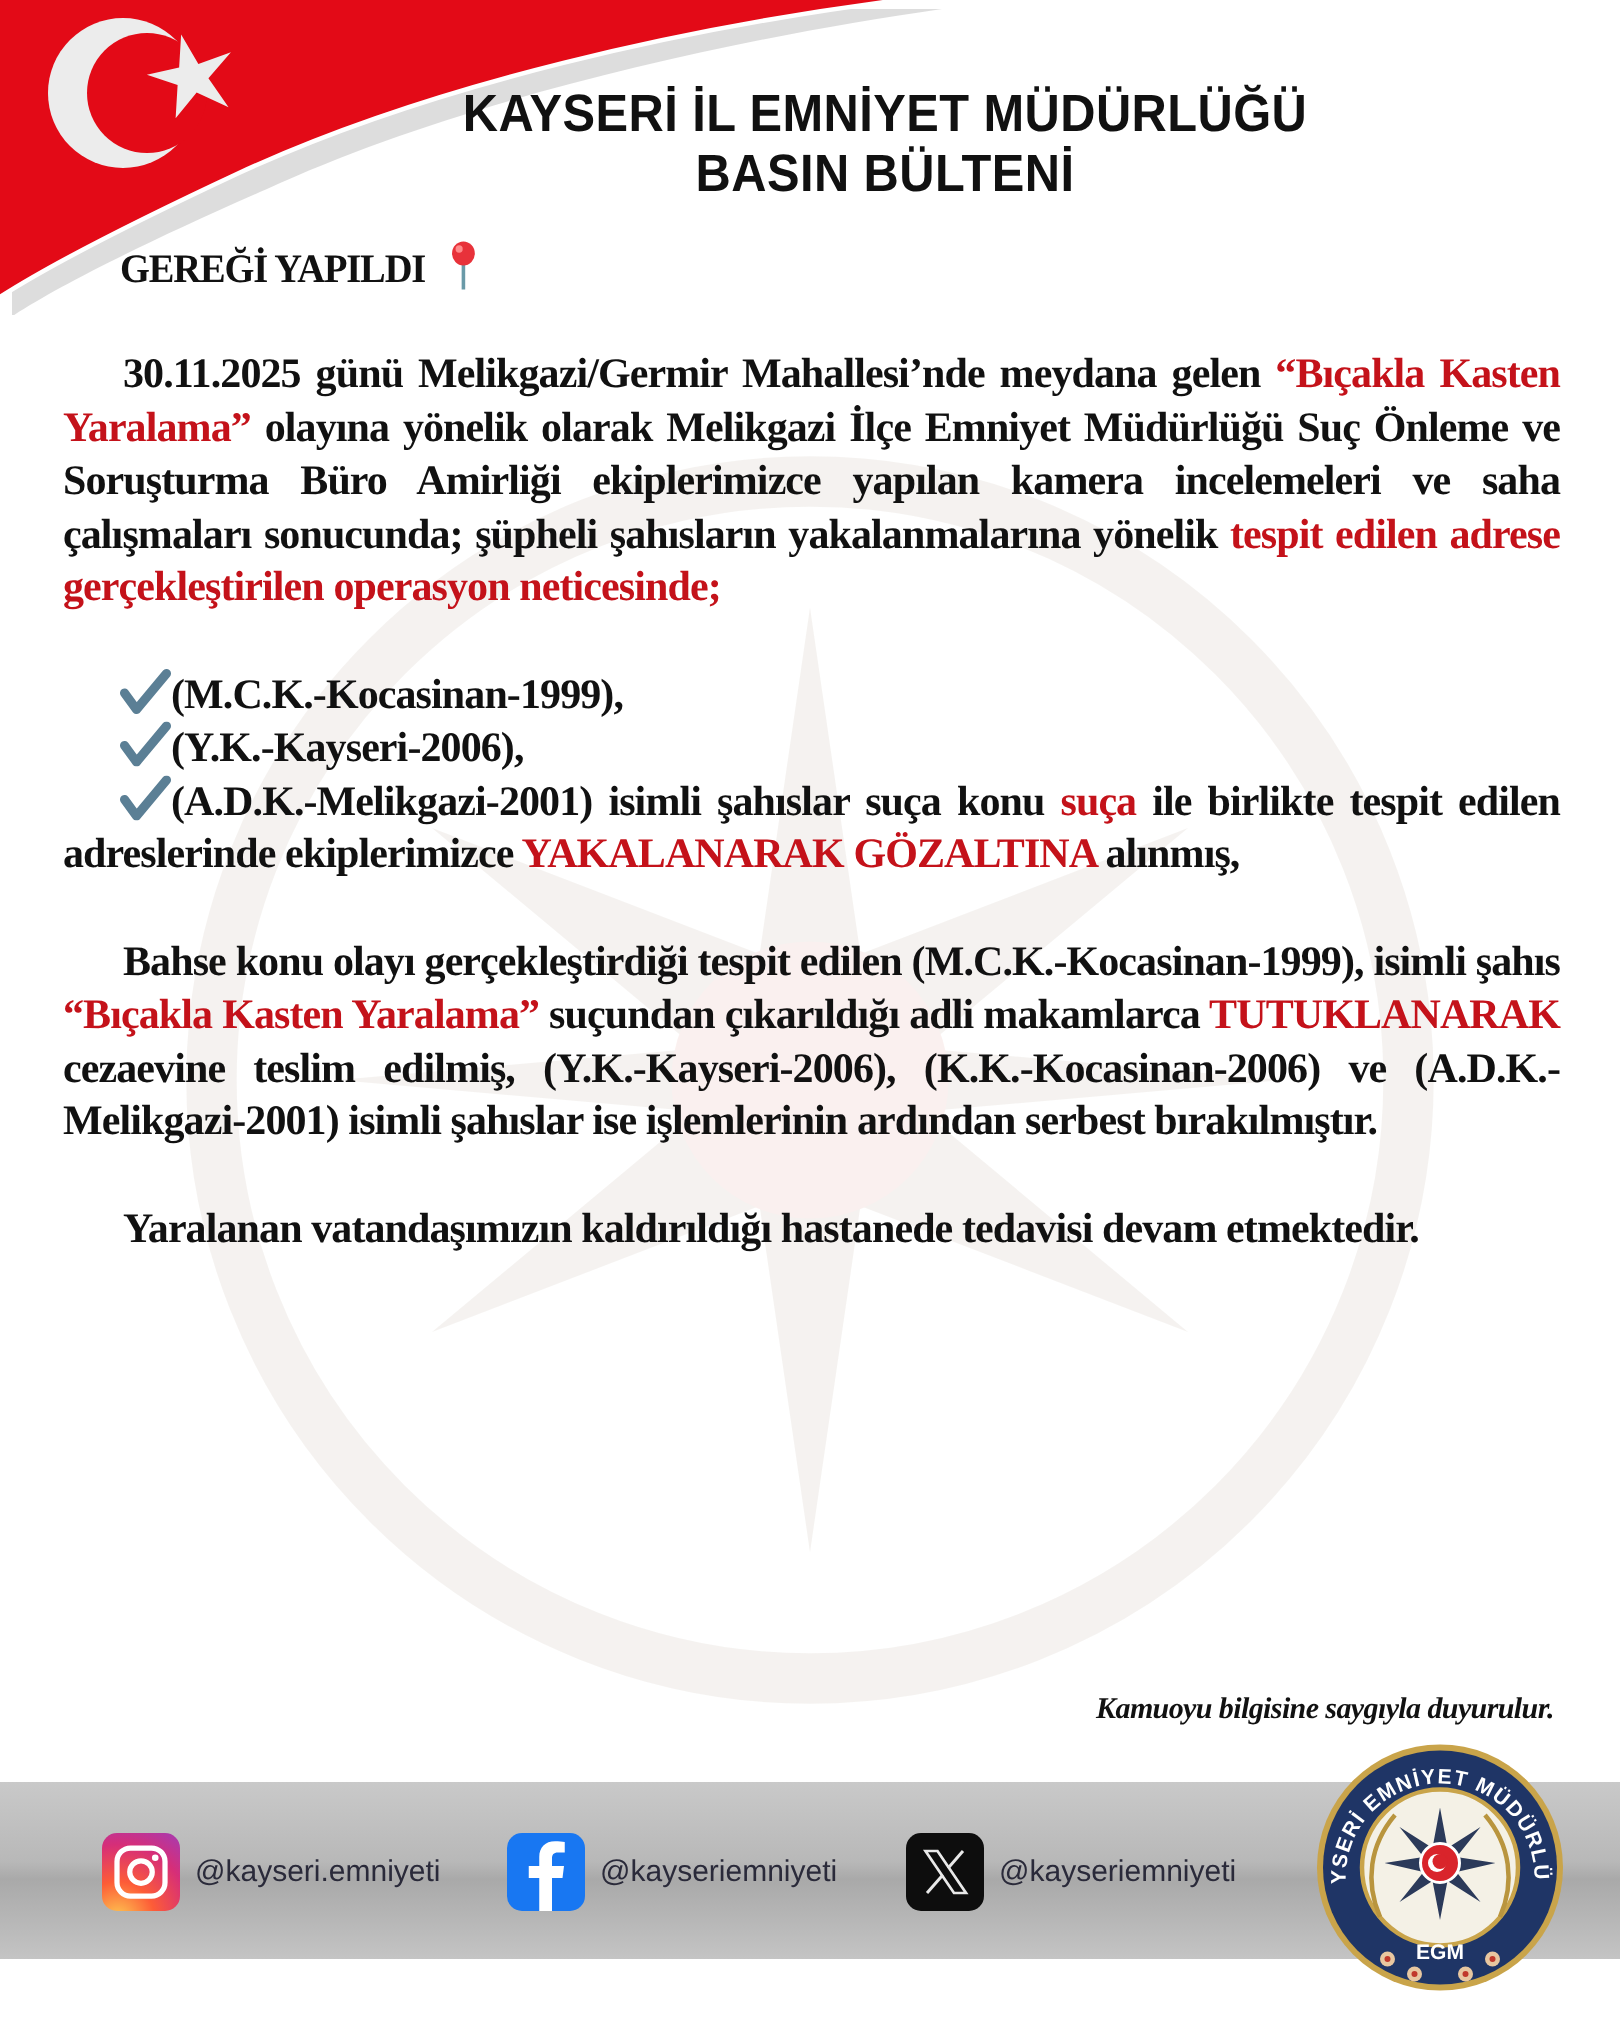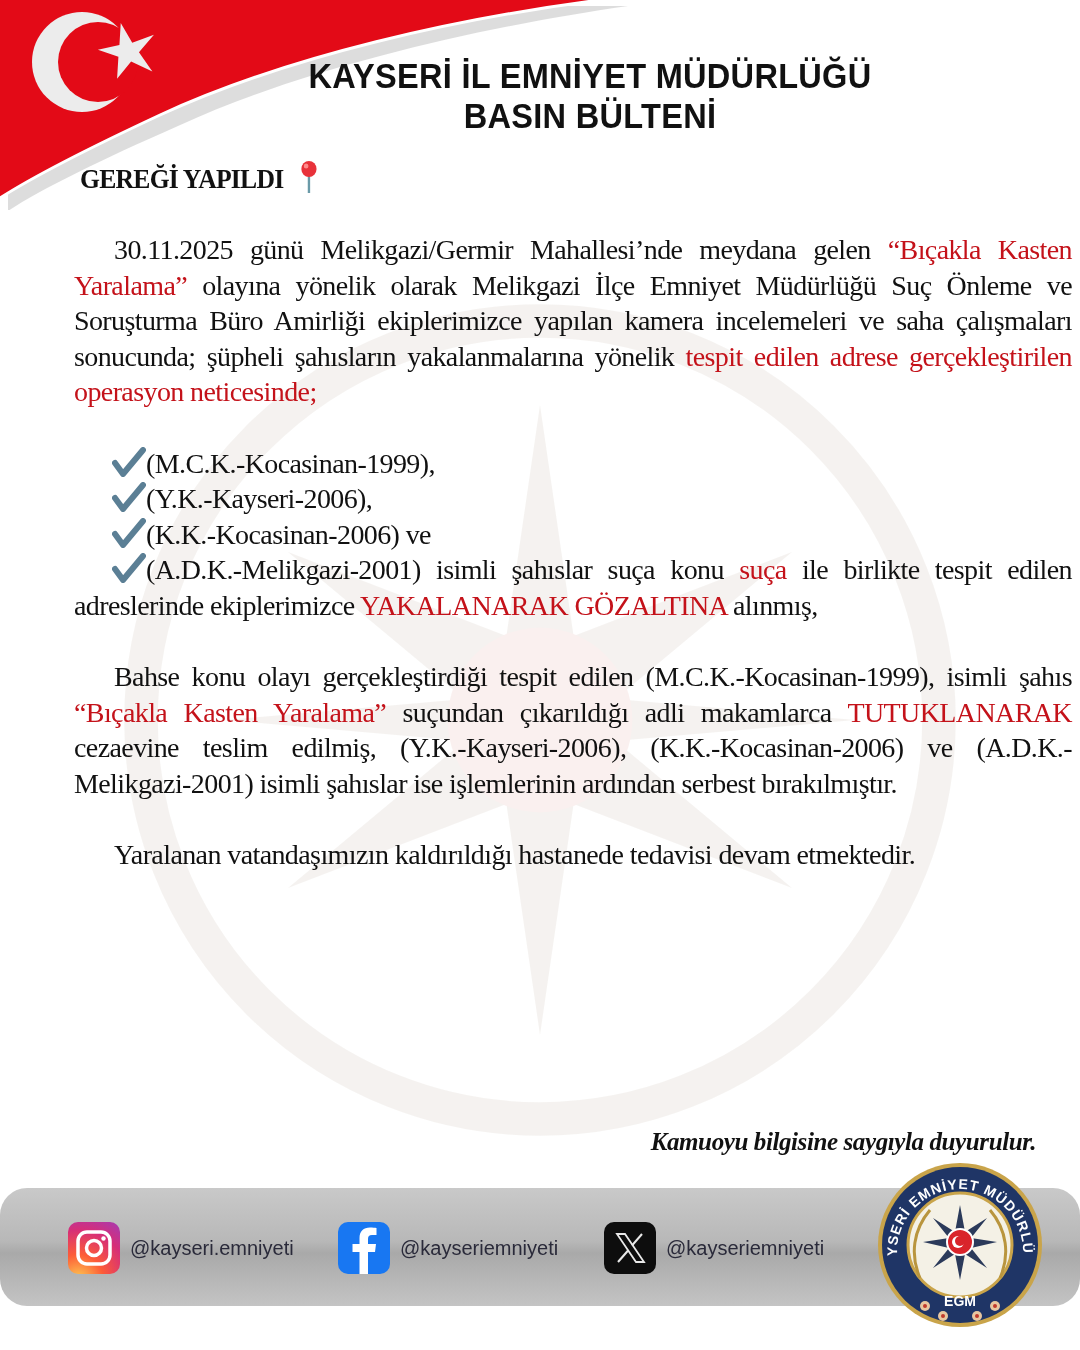--- a/index.html
+++ b/index.html
@@ -11,31 +11,31 @@
   }
   .flag { position: absolute; left: 0; top: 0; width: 640px; height: 210px; z-index: 1; }
   .watermark { position: absolute; left: 120px; top: 300px; width: 840px; height: 840px; z-index: 0; opacity: 0.07; }
   .header { position: absolute; left: 200px; top: 56px; width: 780px; text-align: center; z-index: 2;
     font-family: "Liberation Sans", sans-serif; font-weight: bold; font-size: 35px; line-height: 40px;
     transform: scaleX(0.93); transform-origin: center; letter-spacing: 0.3px; }
   .subheading { position: absolute; left: 80px; top: 160px; z-index: 2;
     font-size: 27px; font-weight: bold; letter-spacing: -0.8px; transform: scaleX(0.95); transform-origin: left; }
   .pin { display: inline-block; width: 22px; height: 34px; position: relative; vertical-align: -6px; margin-left: 10px; }
   .content { position: absolute; left: 42px; top: 232px; width: 998px; z-index: 2;
-    font-size: 28px; font-weight: normal; line-height: 35.5px; letter-spacing: -0.6px; margin-left: 32px; }
+    font-size: 28px; font-weight: bold; line-height: 35.5px; letter-spacing: -0.6px; }
   .p { text-align: justify; margin: 0; }
   .indent { text-indent: 40px; }
   .red { color: #c4121a; }
   .gap { height: 36px; }
   .check-line { white-space: nowrap; }
   .check { display: inline-block; width: 34px; height: 30px; vertical-align: -4px; margin-left: 38px; }
   .sign { position: absolute; right: 44px; top: 1128px; z-index: 2;
-    font-size: 25px; font-weight: bold; font-style: italic; letter-spacing: -0.4px; }
+    font-size: 20px; font-weight: bold; font-style: italic; letter-spacing: -0.4px; }
   .footer { position: absolute; left: 0; top: 1188px; width: 1080px; height: 118px; z-index: 2;
-    background: linear-gradient(to bottom, #c9c9c9 0%, #b8b8b8 45%, #a9a9a9 55%, #c4c4c4 100%); border-radius: 27px; }
+    background: linear-gradient(to bottom, #c9c9c9 0%, #b8b8b8 45%, #a9a9a9 55%, #c4c4c4 100%); }
   .social { position: absolute; top: 34px; height: 52px; display: flex; align-items: center; }
   .social .ico { width: 52px; height: 52px; border-radius: 10px; position: relative; overflow: hidden; }
   .social .handle { font-family: "Liberation Sans", sans-serif; font-size: 20px; color: #2a2a3a; margin-left: 10px; }
   .ig { background: radial-gradient(circle at 20% 110%, #fdcb52 0%, #fd5c37 35%, #d62e78 70%, #a43bb4 100%); }
   .fb { background: #1877f2; border-radius: 8px; }
   .x { background: #0d0d0d; }
   .badge { position: absolute; left: 875px; top: 1160px; width: 170px; height: 170px; z-index: 3; }
 </style>
 </head>
 <body>
@@ -87,25 +87,20 @@
   <div>
     <div class="check-line">
       <svg class="check" viewBox="0 0 34 30">
           <path d="M3,16 L11,27 L31,3" fill="none" stroke="#5b7f95" stroke-width="6" stroke-linecap="round" stroke-linejoin="round"></path>
         </svg><span>(M.C.K.-Kocasinan-1999),</span>
     </div>
     <div class="check-line">
       <svg class="check" viewBox="0 0 34 30">
           <path d="M3,16 L11,27 L31,3" fill="none" stroke="#5b7f95" stroke-width="6" stroke-linecap="round" stroke-linejoin="round"></path>
         </svg><span>(Y.K.-Kayseri-2006),</span>
-    </div>
-    <div class="check-line">
-      <svg class="check" viewBox="0 0 34 30">
-          <path d="M3,16 L11,27 L31,3" fill="none" stroke="#5b7f95" stroke-width="6" stroke-linecap="round" stroke-linejoin="round"></path>
-        </svg><span>(K.K.-Kocasinan-2006) ve</span>
     </div>
   </div>
   <p class="p">
     <svg class="check" viewBox="0 0 34 30">
         <path d="M3,16 L11,27 L31,3" fill="none" stroke="#5b7f95" stroke-width="6" stroke-linecap="round" stroke-linejoin="round"></path>
       </svg><span>(A.D.K.-Melikgazi-2001) isimli şahıslar suça konu </span><span class="red">suça</span><span> ile birlikte tespit edilen adreslerinde ekiplerimizce </span><span class="red">YAKALANARAK GÖZALTINA</span><span> alınmış,</span>
   </p>
   <div class="gap"></div>
   <p class="p indent">
     <span>Bahse konu olayı gerçekleştirdiği tespit edilen (M.C.K.-Kocasinan-1999), isimli şahıs </span><span class="red">“Bıçakla Kasten Yaralama”</span><span> suçundan çıkarıldığı adli makamlarca </span><span class="red">TUTUKLANARAK</span><span> cezaevine teslim edilmiş, (Y.K.-Kayseri-2006), (K.K.-Kocasinan-2006) ve (A.D.K.-Melikgazi-2001) isimli şahıslar ise işlemlerinin ardından serbest bırakılmıştır.</span>

